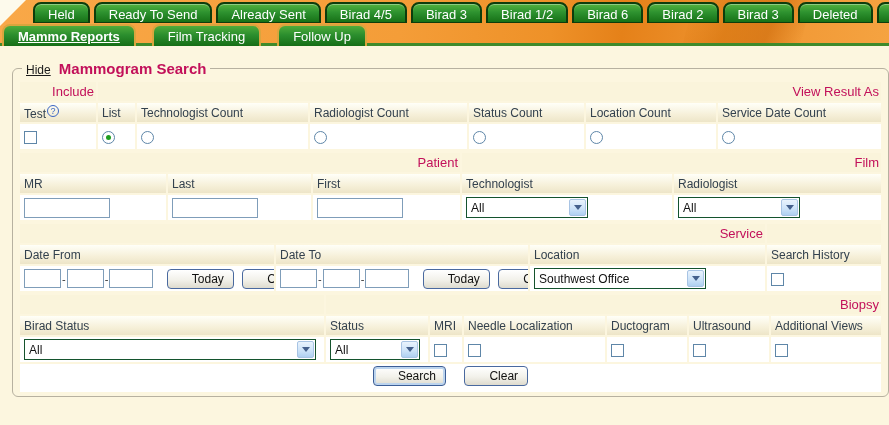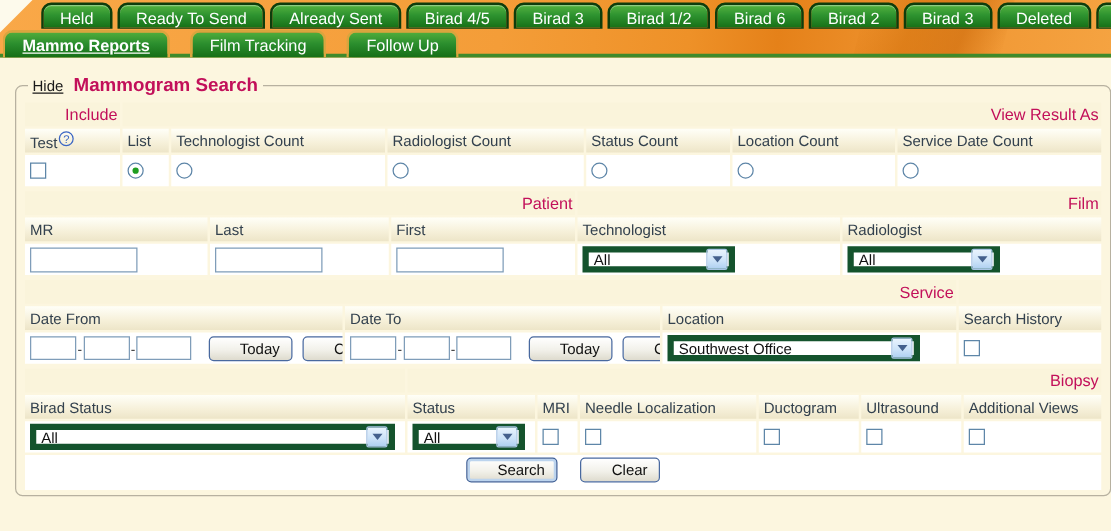--- a/index.html
+++ b/index.html
@@ -47,21 +47,21 @@
   .d1 { width:37px; } .d2 { width:37px; } .d3 { width:44px; }
   .dash { color:#333; font-size:11px; margin:0 1px; }
 
   
   .btn { display:inline-block; height:20px; padding:1px 9px 0 24px; font-family:"Liberation Sans",sans-serif;
          font-size:12px; line-height:17px; color:#111; text-align:center; cursor:pointer;
          background:linear-gradient(#FFFFFF,#F2F1EA 55%,#DEDBCE); border:1px solid #49699F; border-radius:4px; }
   .btn-search { box-shadow:inset 0 0 0 2px #BCD4EE; border-color:#3C5E96; }
 
   
-  .sel { display:inline-flex; align-items:center; height:21px; border:5px solid #14532d; background:#fff; cursor:pointer; }
+  .sel { display:inline-flex; align-items:center; height:21px; border:1px solid #14532d; background:#fff; cursor:pointer; }
   .sel .val { flex:1; font-size:12px; padding:0 4px; color:#111; }
   .sel .arw { width:17px; height:17px; margin:1px; border:1px solid #A8C4E4; border-radius:2px;
               background:linear-gradient(#E9F3FD,#CBE2F8 60%,#AFD0F1); display:flex; align-items:center; justify-content:center; }
   .sel .arw::after { content:""; width:0; height:0; border-left:4px solid transparent; border-right:4px solid transparent; border-top:5px solid #44608C; }
 
   
   .cb { display:inline-block; width:13px; height:13px; background:#fff; border:1px solid #5E86A8; vertical-align:middle; cursor:pointer; }
   .rb { display:inline-block; width:13px; height:13px; background:#fff; border:1px solid #5E86A8; border-radius:50%; vertical-align:middle; position:relative; cursor:pointer; }
   .rb.sel::after { content:""; position:absolute; left:3px; top:3px; width:5px; height:5px; border-radius:50%; background:#1F9E1F; }
 
@@ -207,21 +207,21 @@
         <span class="btn" style="margin-left:4px">Clear</span>
         
       </td>
       <td class="ctl">
         <input class="dt d1" style=""><span class="dash">-</span><input class="dt d2" style=""><span class="dash">-</span><input class="dt d3" style="">
         <span class="btn" style="margin-left:9px">Today</span>
         <span class="btn" style="margin-left:4px">Clear</span>
         
       </td>
       <td class="ctl">
-        <div class="sel" style="width:202px">
+        <div class="sel" style="width:172px">
           <span class="val">Southwest Office</span>
           <span class="arw"></span>
         </div>
       </td>
       <td class="ctl"><span class="cb"></span></td>
     </tr>
   </tbody>
     </table>
 
   <table class="sec">

